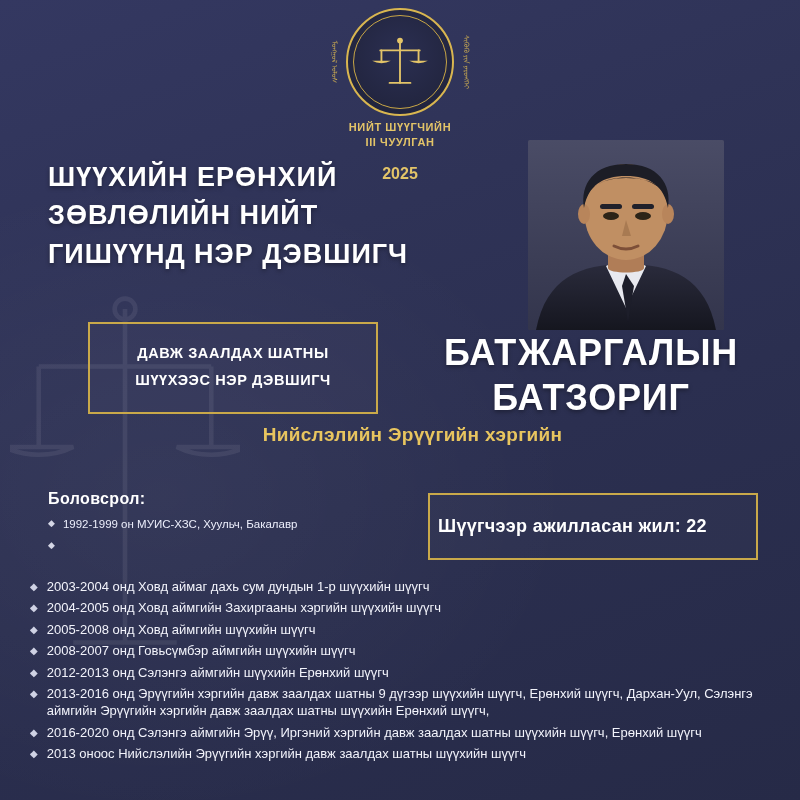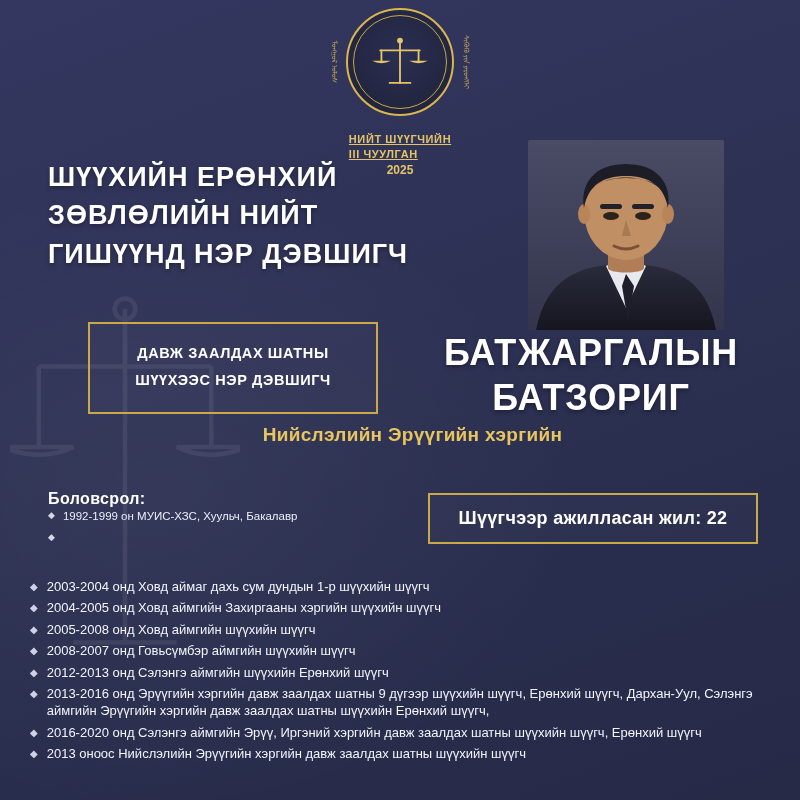--- a/index.html
+++ b/index.html
@@ -51,27 +51,26 @@
   .emblem .scales svg { width: 100%; height: 100%; display: block; }
   .emblem-side {
     position: absolute; top: 50%; transform: translateY(-50%);
     font-size: 7px; letter-spacing: 0.5px; color: #d9b650;
     writing-mode: vertical-rl; text-orientation: mixed;
     line-height: 1.1; white-space: nowrap; opacity: .9;
   }
   .emblem-side.left { left: -18px; }
   .emblem-side.right { right: -18px; }
   .emblem-caption {
-    margin-top: 16px; 
+    margin-top: 4px; text-align: center;
     color: #e3c468; font-size: 11px; font-weight: bold; letter-spacing: .6px;
     line-height: 1.35;
-    text-decoration: underline;
   }
   .emblem-year {
-    color: #e3c468; font-size: 12px; font-weight: bold; margin-top: 1px;
+    color: #e3c468; font-size: 16px; font-weight: bold; margin-top: 15px;
   }
 
   
   .title {
     position: absolute; left: 48px; top: 158px;
     color: #ffffff;
     font-size: 27px; font-weight: bold;
     letter-spacing: 1px; line-height: 1.42;
     text-shadow: 0 2px 4px rgba(0,0,0,.35);
   }
@@ -113,35 +112,34 @@
     position: absolute; left: 0; right: 0; top: 420px;
     text-align: center;
     color: #e8c55f; font-size: 19px; font-weight: bold;
     line-height: 1.55; letter-spacing: .3px; padding-left: 25px;
   }
 
   
   .edu { position: absolute; left: 48px; top: 490px; width: 400px; }
   .edu-title {
     color: #ffffff; font-size: 16px; font-weight: bold;
-    letter-spacing: .4px;
+    margin-bottom: 8px; letter-spacing: .4px;
   }
   .row { display: flex; align-items: flex-start; margin-bottom: 5px; }
   .dia {
     flex: 0 0 auto; color: #d5d7e6; font-size: 9px; line-height: 1.45;
     margin-right: 8px; margin-top: 1px;
   }
   .edu .txt { color: #eceefb; font-size: 11.5px; line-height: 1.45; }
 
   
   .years-badge {
     position: absolute; right: 42px; top: 493px;
-    width: 330px; padding: 13px 8px;
+    width: 330px; padding: 21px 8px;
     border: 2px solid #c9a94a;
-    text-align: center;
     color: #ffffff; font-size: 18px; font-weight: bold;
     letter-spacing: .3px;
     background: rgba(255,255,255,0.02);
   }
 
   
   .career { position: absolute; left: 30px; right: 24px; top: 578px; }
   .career .row { margin-bottom: 4px; }
   .career .txt { color: #f2f3fb; font-size: 13px; line-height: 1.34; }
   .career .dia { font-size: 10px; margin-right: 9px; margin-top: 2px; color: #cfd2e4; }

